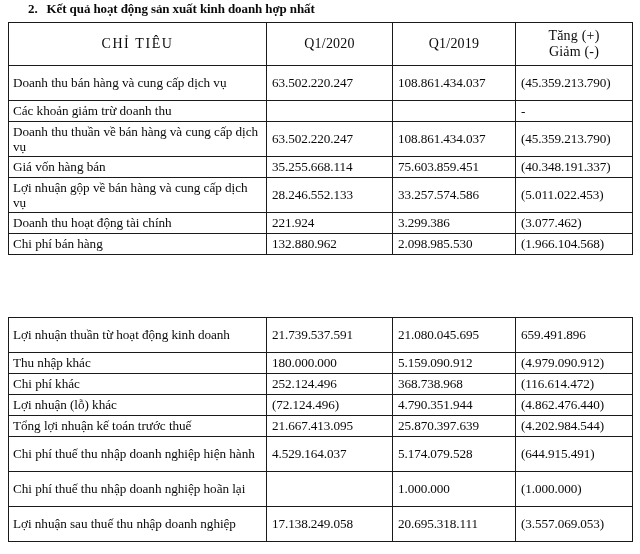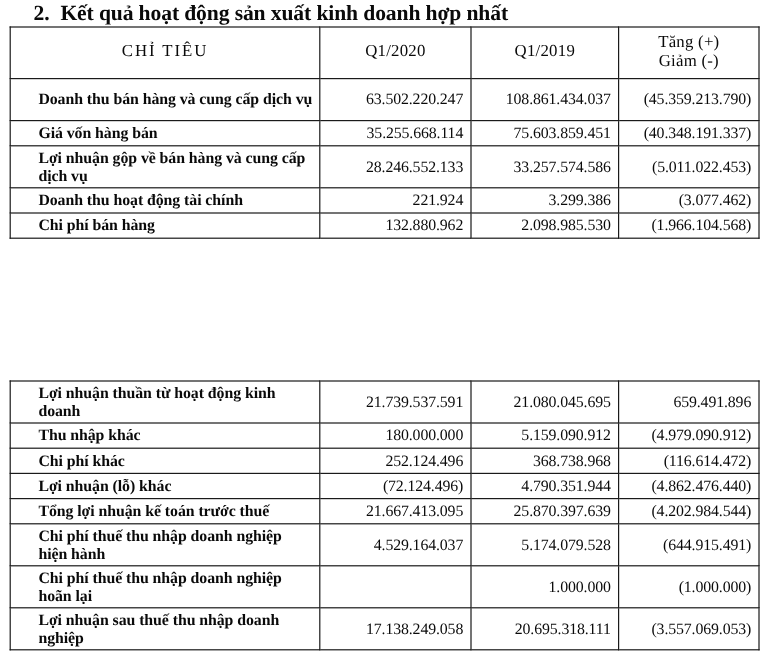--- a/index.html
+++ b/index.html
@@ -22,21 +22,21 @@
     width: 640px;
     height: 554px;
     box-sizing: border-box;
   }
 
   
   .section-title {
     position: absolute;
     left: 28px;
     top: 1px;
-    font-size: 18px;
+    font-size: 13px;
     font-weight: bold;
     letter-spacing: -0.1px;
     white-space: nowrap;
   }
   .section-title .num {
     display: inline-block;
     margin-right: 9px;
   }
 
   
@@ -74,26 +74,25 @@
     height: 42px;
     padding: 2px 4px;
   }
   thead th.th-indicator {
     letter-spacing: 1.6px;
   }
   thead th .hl { display: block; }
 
   td.label {
     text-align: left;
-    padding-left: 23px;
+    padding-left: 4px;
     letter-spacing: -0.05px;
-    font-weight: bold;
   }
   td.num {
-    text-align: right;
+    text-align: left;
     padding-right: 6px;
     white-space: nowrap;
     letter-spacing: -0.1px;
   }
   td.num.italic { font-style: italic; }
 
   tr.r1 td { height: 20px; }
   tr.r2 td { height: 34px; }
 </style>
 </head>
@@ -124,20 +123,32 @@
       </tr>
     </thead>
     <tbody id="body-top">
         <tr class="r2">
           <td class="label">Doanh thu bán hàng và cung cấp dịch vụ</td>
           <td class="num">63.502.220.247</td>
           <td class="num">108.861.434.037</td>
           <td class="num">(45.359.213.790)</td>
         </tr>
         <tr class="r1">
+          <td class="label">Các khoản giảm trừ doanh thu</td>
+          <td class="num"></td>
+          <td class="num"></td>
+          <td class="num">-</td>
+        </tr>
+        <tr class="r2">
+          <td class="label">Doanh thu thuần về bán hàng và cung cấp dịch vụ</td>
+          <td class="num">63.502.220.247</td>
+          <td class="num">108.861.434.037</td>
+          <td class="num">(45.359.213.790)</td>
+        </tr>
+        <tr class="r1">
           <td class="label">Giá vốn hàng bán</td>
           <td class="num">35.255.668.114</td>
           <td class="num">75.603.859.451</td>
           <td class="num">(40.348.191.337)</td>
         </tr>
         <tr class="r2">
           <td class="label">Lợi nhuận gộp về bán hàng và cung cấp dịch vụ</td>
           <td class="num">28.246.552.133</td>
           <td class="num">33.257.574.586</td>
           <td class="num">(5.011.022.453)</td>

